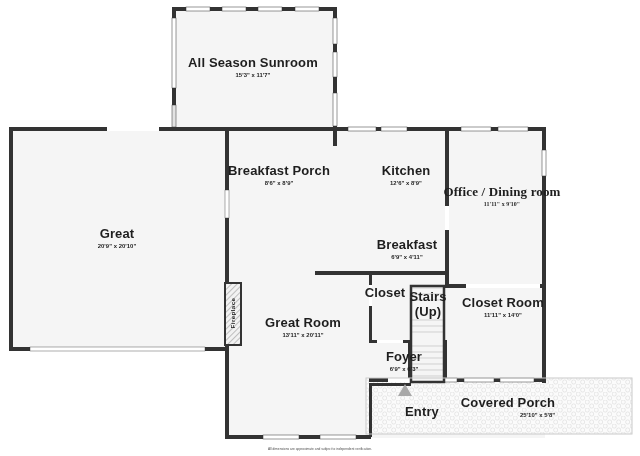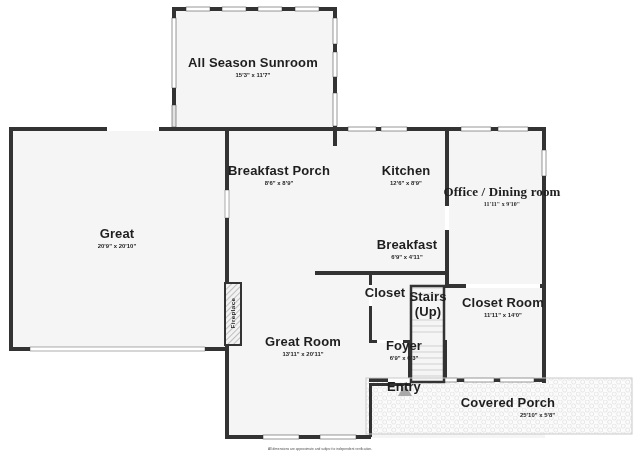--- a/index.html
+++ b/index.html
@@ -227,45 +227,45 @@
 <div class="label" style="left:407px; top:249px;">
   <span class="rm">Breakfast</span>
   <span class="dim">6'9" x 4'11"</span>
 </div>
 
 <div class="label" style="left:503px; top:307px;">
   <span class="rm">Closet Room</span>
   <span class="dim">11'11" x 14'0"</span>
 </div>
 
-<div class="label" style="left:303px; top:346px;">
+<div class="label" style="left:303px; top:327px;">
   <span class="rm">Great Room</span>
   <span class="dim">13'11" x 20'11"</span>
 </div>
 
 <div class="label small" style="left:385px; top:293px;">
   <span class="rm">Closet</span>
 </div>
 
-<div class="label" style="left:404px; top:350px;">
+<div class="label" style="left:404px; top:361px;">
   <span class="rm">Foyer</span>
   <span class="dim">6'9" x 6'3"</span>
 </div>
 
 <div class="label" style="left:508px; top:407px;text-align:right;">
   <span class="rm">Covered Porch</span>
   <span class="dim">25'10" x 5'8"</span>
 </div>
 
 <div class="label small" style="left:428px; top:305px;">
   <span class="rm">Stairs</span>
   <span class="rm">(Up)</span>
 </div>
 
 <div class="label vert" style="left:233px; top:313px;">
   <span class="rm">Fireplace</span>
 </div>
 
-<div class="label small" style="left:404px; top:387px;">
+<div class="label small" style="left:404px; top:412px;padding-left:36px;">
   <span class="rm">Entry</span>
 </div>
 
 <div class="footer">All dimensions are approximate and subject to independent verification.</div>
 
 </body></html>

